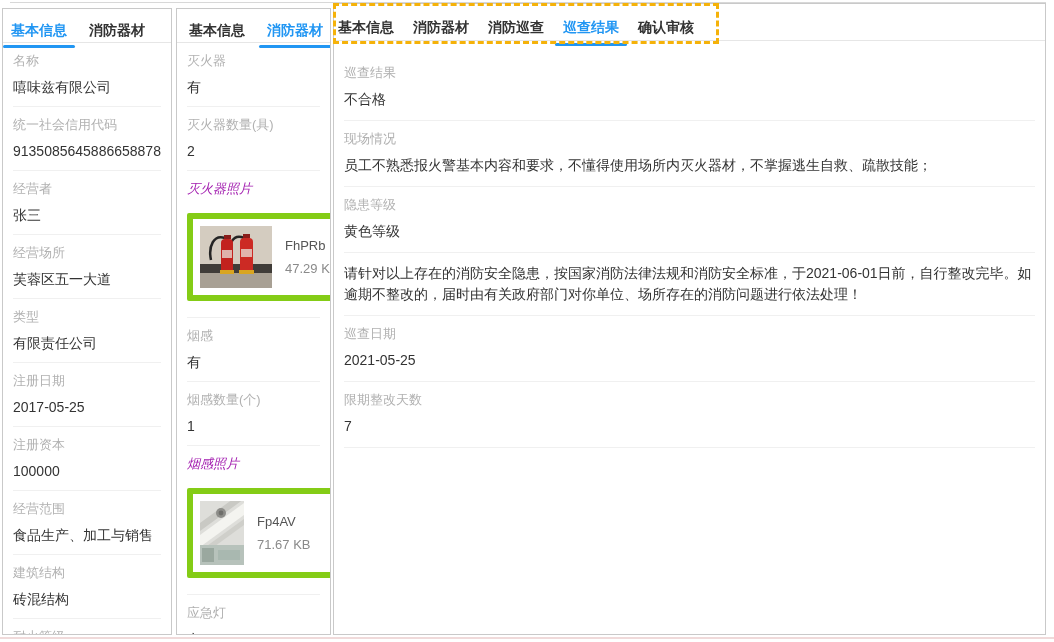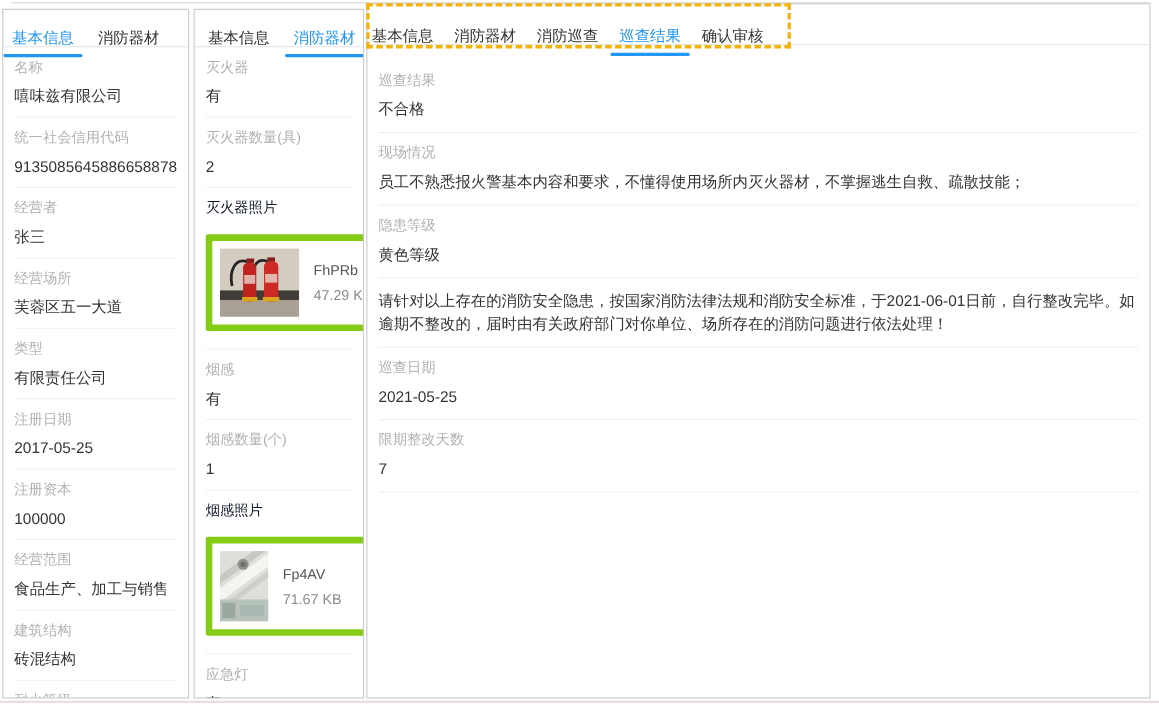--- a/index.html
+++ b/index.html
@@ -8,21 +8,21 @@
   body { position:relative; overflow:hidden; }
 
   .hairline-top { position:absolute; left:10px; top:2px; width:1036px; height:1px; background:#d8d8d8; }
   .hairline-bottom { position:absolute; left:0; top:637px; width:1054px; height:2px; background:#f0dada; }
 
   .panel { position:absolute; background:#fff; border:1px solid #c9c9c9; overflow:hidden; }
   .panel-left   { left:2px;   top:8px; width:170px; height:627px; }
   .panel-middle { left:176px; top:8px; width:155px; height:627px; }
   .panel-right  { left:333px; top:3px; width:713px; height:632px; }
 
-  .tab-bar { display:flex; align-items:flex-end; border-bottom:1px solid #e6e6e6; position:relative; }
+  .tab-bar { display:flex; align-items:center; border-bottom:1px solid #e6e6e6; position:relative;font-weight:bold; }
   .panel-left .tab-bar, .panel-middle .tab-bar { height:34px; padding:8px 0 0 8px; }
   .panel-middle .tab-bar { padding-left:12px; }
   .panel-right .tab-bar { height:37px; padding:10px 0 0 4px; }
   .tab { font-size:14px; color:#333; margin-right:22px; position:relative; white-space:nowrap;
          cursor:pointer; line-height:16px; }
   .panel-right .tab { margin-right:19px; }
   .tab.active { color:#2196f3; }
   .tab.active::after { content:""; position:absolute; left:-8px; right:-8px; height:3px;
          background:#2196f3; border-radius:2px; }
   .panel-left .tab.active::after, .panel-middle .tab.active::after { bottom:-10px; }
@@ -31,21 +31,21 @@
   .fields { padding-top:0; }
   .panel-right .fields { padding-top:14px; }
 
   .field { padding:10px 10px 0 10px; }
   .field .label { font-size:13px; color:#b1b1b1; line-height:15px; margin-bottom:9px; }
   .field .value { font-size:14px; color:#333; line-height:20px; margin-bottom:9px; white-space:nowrap; }
   .panel-right .field .value { white-space:normal; line-height:21px; margin-bottom:10px; }
   .field .rule { height:0; border-bottom:1px solid #f0f0f0; margin:0 0 0 0; }
 
   .photo-field { padding:10px 10px 0 10px; }
-  .photo-field .label { font-size:13px; color:#0f172a; line-height:15px; margin-bottom:17px; }
+  .photo-field .label { font-size:13px; color:#a21caf; line-height:15px; margin-bottom:17px;font-style:italic; }
   .photo-card { width:160px; border:6px solid #84cc16; border-radius:2px; padding:7px;
          display:flex; align-items:center; cursor:pointer; background:#fff; }
   .thumb { flex:none; margin-right:13px; font-size:0; }
   .thumb svg { display:block; }
   .photo-meta { min-width:120px; }
   .photo-name { font-size:13px; color:#555; margin-bottom:8px; white-space:nowrap; }
   .photo-size { font-size:13px; color:#8a8a8a; white-space:nowrap; }
   .photo-field .rule { height:0; border-bottom:1px solid #f0f0f0; margin-top:16px; }
 
   .sig-space { height:36px; }

